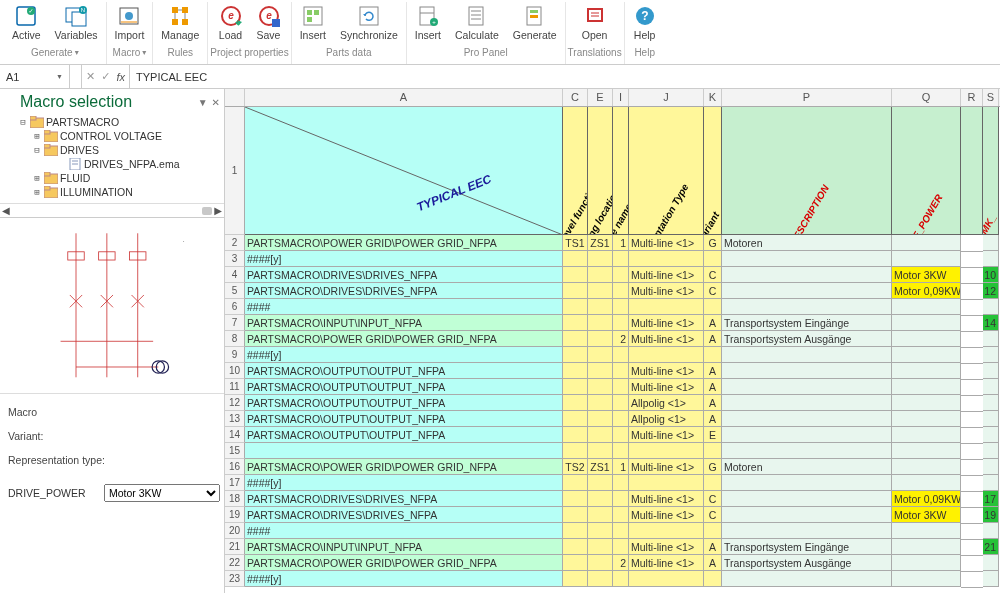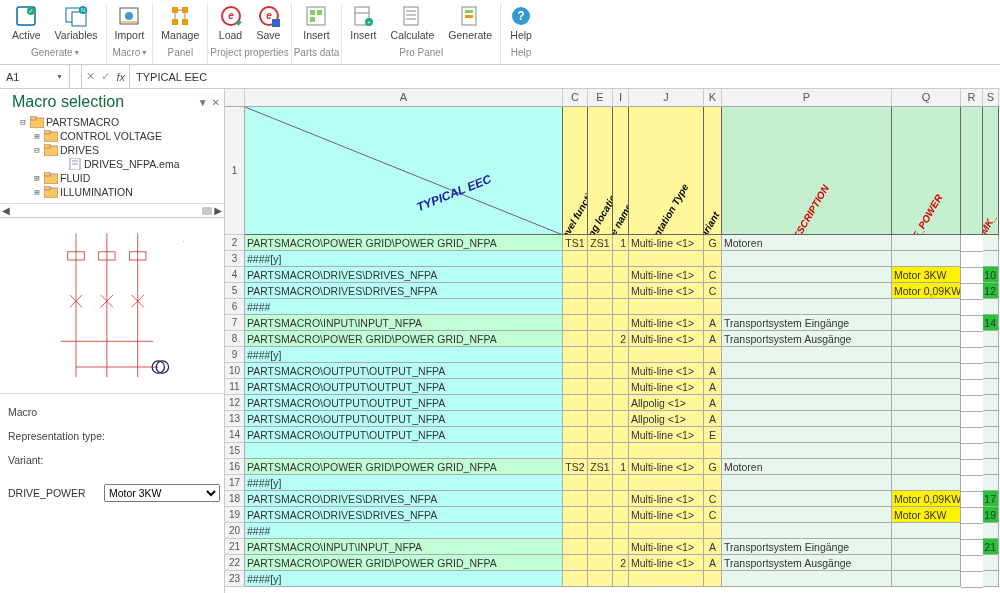--- a/index.html
+++ b/index.html
@@ -22,21 +22,21 @@
   .name-box .dd { font-size: 7px; color: #666; margin-left:auto; }
   .fx-btns { display:flex; align-items:center; border-right:1px solid #ccc; padding:0 4px; gap:6px; color:#999; }
   .fx-btns .fx { font-style: italic; color:#555; }
   .fx-input { flex:1; padding:0 6px; display:flex; align-items:center; font-size:11px; color:#333; }
 
   
   .main { display:flex; height: 504px; }
 
   
   .side { width: 225px; border-right:1px solid #ccc; display:flex; flex-direction:column; }
-  .side-title-row { display:flex; align-items:center; padding:4px 4px 2px 12px; }
+  .side-title-row { display:flex; align-items:center; padding:4px 4px 2px 20px; }
   .side-title { color:#0b6b3a; font-size:16px; font-weight:500; flex:1; }
   .side-ctrls { display:flex; gap:4px; color:#777; font-size:10px; }
   .tree { padding: 2px 0 4px 4px; font-size: 10.5px; overflow:auto; border-bottom:1px solid #ddd; max-height:110px; }
   .tree-row { display:flex; align-items:center; gap:2px; height:14px; padding-left: var(--ind,0px); white-space:nowrap; }
   .tree-row .tgl { width:10px; text-align:center; color:#555; font-size:9px; font-family: monospace; }
   .tree-row .fico { width:14px; height:14px; display:flex; align-items:center; justify-content:center; }
   .hscroll { display:flex; align-items:center; padding:1px 2px; border-bottom:1px solid #ccc; height:14px; }
   .hscroll .ar { font-size:10px; color:#555; }
   .hscroll .thumb { flex:1; height:8px; margin:0 2px; position:relative; }
   .hscroll .thumb::before { content:""; position:absolute; right:0; width:10px; height:8px; background:#c8c8c8; border-radius:2px; }
@@ -168,21 +168,21 @@
               <rect x="4" y="15" width="6" height="6" fill="#e90"></rect>
               <rect x="14" y="15" width="6" height="6" fill="#e90"></rect>
               <line x1="7" y1="9" x2="7" y2="15" stroke="#888"></line>
               <line x1="17" y1="9" x2="17" y2="15" stroke="#888"></line>
               <line x1="10" y1="6" x2="14" y2="6" stroke="#888"></line>
             </svg>
           </div>
           <span class="lbl">Manage</span>
         </div>
       </div>
-      <div class="ribbon-footer">Panel</div>
+      <div class="ribbon-footer">Rules</div>
     </div>
     <div class="ribbon-group">
       <div class="ribbon-buttons">
         <div class="ribbon-btn">
           <div class="ico">
             <svg width="24" height="24" viewBox="0 0 24 24">
               <circle cx="12" cy="12" r="9" fill="none" stroke="#c33" stroke-width="2"></circle>
               <text x="12" y="15" font-size="10" text-anchor="middle" fill="#c33" font-style="italic" font-weight="bold">e</text>
               <path d="M17 18 l3 3" stroke="#2a7" stroke-width="2"></path>
               <path d="M20 21 l-2 -5 l5 2 z" fill="#2a7"></path>
@@ -209,20 +209,30 @@
           <div class="ico">
             <svg width="24" height="24" viewBox="0 0 24 24">
               <rect x="3" y="3" width="18" height="18" fill="none" stroke="#888"></rect>
               <rect x="6" y="6" width="5" height="5" fill="#8c6"></rect>
               <rect x="13" y="6" width="5" height="5" fill="#8c6"></rect>
               <rect x="6" y="13" width="5" height="5" fill="#8c6"></rect>
             </svg>
           </div>
           <span class="lbl">Insert</span>
         </div>
+        <div class="ribbon-btn">
+          <div class="ico">
+            <svg width="24" height="24" viewBox="0 0 24 24">
+              <rect x="3" y="3" width="18" height="18" fill="none" stroke="#888"></rect>
+              <path d="M8 12 a4 4 0 1 1 1 3" fill="none" stroke="#38c" stroke-width="1.5"></path>
+              <path d="M8 12 l-2 -2 l3 0z" fill="#38c"></path>
+            </svg>
+          </div>
+          <span class="lbl">Synchronize</span>
+        </div>
       </div>
       <div class="ribbon-footer">Parts data</div>
     </div>
     <div class="ribbon-group">
       <div class="ribbon-buttons">
         <div class="ribbon-btn">
           <div class="ico">
             <svg width="24" height="24" viewBox="0 0 24 24">
               <rect x="4" y="3" width="14" height="18" fill="none" stroke="#888"></rect>
               <line x1="4" y1="9" x2="18" y2="9" stroke="#888"></line>
@@ -248,20 +258,36 @@
             <svg width="24" height="24" viewBox="0 0 24 24">
               <rect x="4" y="3" width="14" height="18" fill="none" stroke="#888"></rect>
               <rect x="7" y="6" width="8" height="3" fill="#8c6"></rect>
               <rect x="7" y="11" width="8" height="3" fill="#e90"></rect>
             </svg>
           </div>
           <span class="lbl">Generate</span>
         </div>
       </div>
       <div class="ribbon-footer">Pro Panel</div>
+    </div>
+    <div class="ribbon-group">
+      <div class="ribbon-buttons">
+        <div class="ribbon-btn">
+          <div class="ico">
+            <svg width="24" height="24" viewBox="0 0 24 24">
+              <rect x="4" y="4" width="16" height="14" fill="#c33"></rect>
+              <rect x="6" y="6" width="12" height="10" fill="#fff"></rect>
+              <line x1="8" y1="9" x2="16" y2="9" stroke="#c33"></line>
+              <line x1="8" y1="12" x2="16" y2="12" stroke="#c33"></line>
+            </svg>
+          </div>
+          <span class="lbl">Open</span>
+        </div>
+      </div>
+      <div class="ribbon-footer">Translations</div>
     </div>
     <div class="ribbon-group">
       <div class="ribbon-buttons">
         <div class="ribbon-btn">
           <div class="ico">
             <svg width="24" height="24" viewBox="0 0 24 24">
               <circle cx="12" cy="12" r="9" fill="#39c"></circle>
               <text x="12" y="16" font-size="12" text-anchor="middle" fill="#fff" font-weight="bold">?</text>
             </svg>
           </div>
@@ -389,24 +415,24 @@
         </g>
         <text x="176" y="20" font-size="7" fill="#888" text-anchor="end">·</text>
       </svg>
     </div>
 
     <div class="props">
       <div class="prow">
           <label>Macro</label>
         </div>
       <div class="prow">
+          <label>Variant:</label>
+        </div>
+      <div class="prow">
           <label>Representation type:</label>
-        </div>
-      <div class="prow">
-          <label>Variant:</label>
         </div>
     </div>
 
 
     <div class="ph-grid">
       <div id="ph-rows">
           <div class="ph-row">
             <div class="c1">DRIVE_POWER</div>
             <div class="c2"><select><option>Motor 3KW</option></select></div>
           </div>

